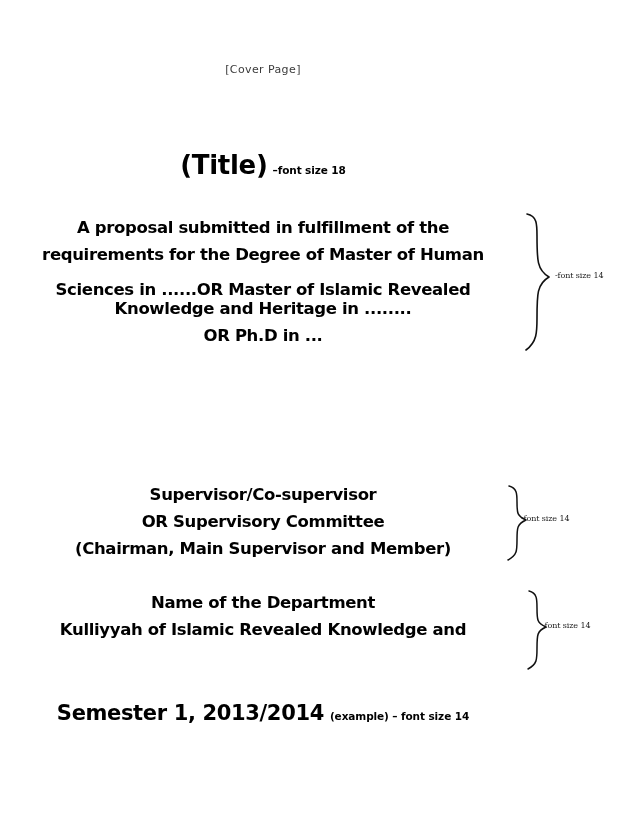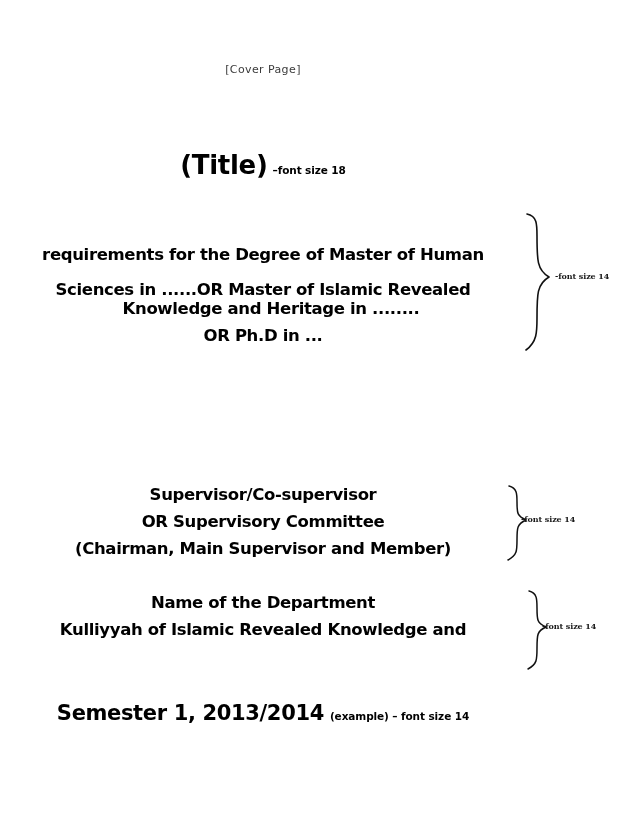--- a/index.html
+++ b/index.html
@@ -65,21 +65,21 @@
   .body-line {
     font-family: "DejaVu Sans", sans-serif;
     font-size: 16.5px;
     font-weight: 700;
     letter-spacing: -0.35px;
   }
 
   .p1-l1 { top: 218px; }
   .p1-l2 { top: 245px; }
   .p1-l3 { top: 280px; }
-  .p1-l4 { top: 299px; margin-left: 8px; }
+  .p1-l4 { top: 299px; }
   .p1-l5 { top: 326px; }
 
   
   .student-row { top: 431px; }
   .student-main {
     font-family: "DejaVu Sans", sans-serif;
     font-size: 16.5px;
     font-weight: 700;
     letter-spacing: -0.35px;
   }
@@ -124,21 +124,21 @@
   .brace-svg {
     position: absolute;
     left: 0;
     top: 0;
     display: block;
   }
   .brace-label {
     position: absolute;
     font-family: "DejaVu Serif", serif;
     font-size: 8px;
-    font-weight: 700;
+    font-weight: 400;
     color: #1a1a1a;
     white-space: nowrap;
     letter-spacing: -0.1px;
   }
 
   
   .brace1 { left: 505px; top: 210px; width: 130px; height: 145px; }
   .brace1 .brace-label { left: 50px; top: 61px; }
 
   
@@ -153,20 +153,21 @@
 <body>
 
 <div class="page">
 
   <div class="row cover-tag">[Cover Page]</div>
 
   <div class="row title-row">
     <span class="title-main">(Title)</span><span class="title-note">–font size 18</span>
   </div>
 
+  <div class="row body-line p1-l1">A proposal submitted in fulfillment of the</div>
   <div class="row body-line p1-l2">requirements for the Degree of Master of Human</div>
   <div class="row body-line p1-l3">Sciences in ......OR Master of Islamic Revealed</div>
   <div class="row body-line p1-l4">Knowledge and Heritage in ........</div>
   <div class="row body-line p1-l5">OR Ph.D in ...</div>
 
   <div class="brace-group brace1">
     <svg class="brace-svg" width="130" height="145" viewBox="0 0 130 145">
       <path d="M 22 4
                C 32 6, 32 14, 32 26
                C 32 50, 32 60, 44 67

